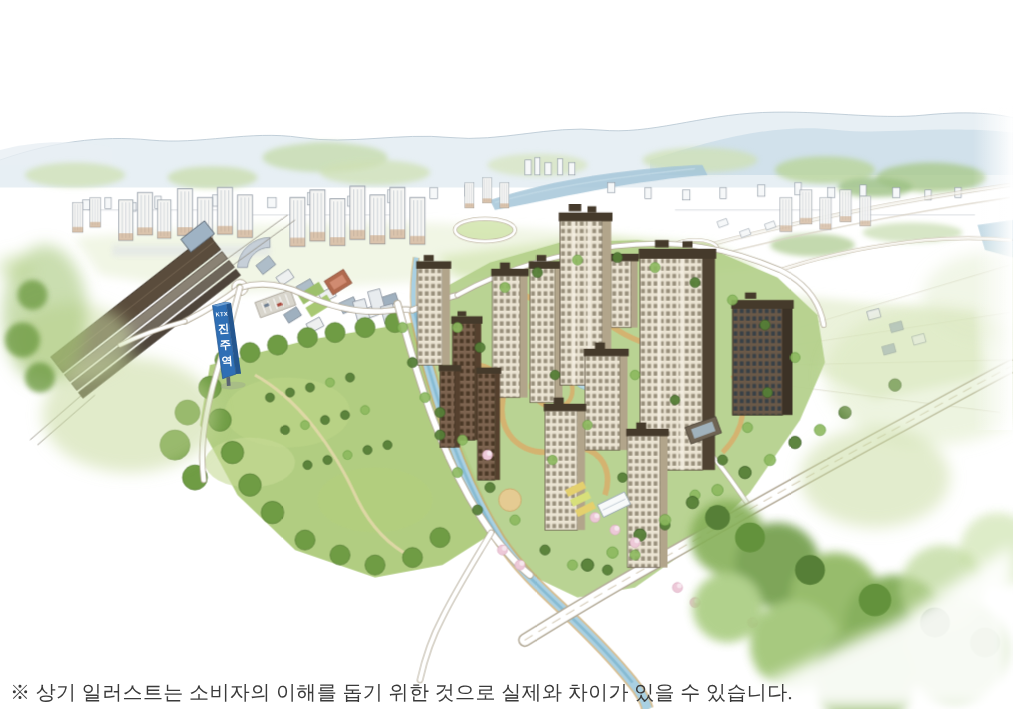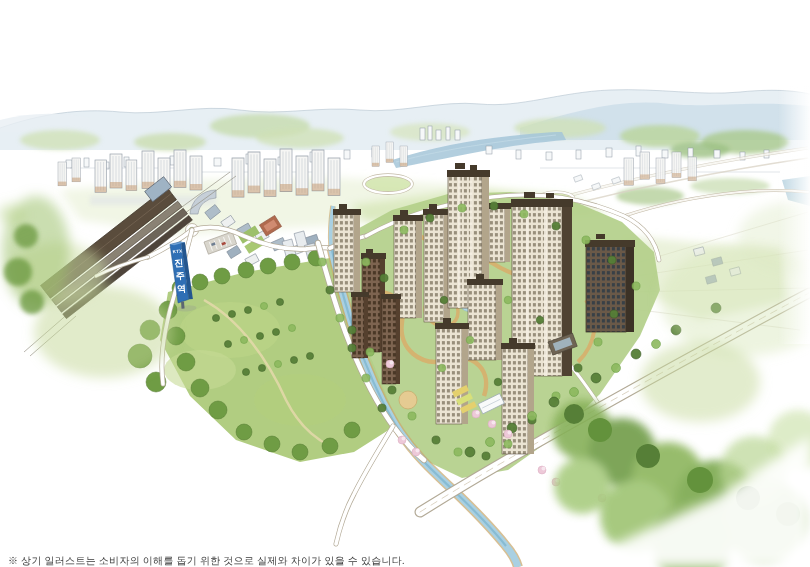--- a/index.html
+++ b/index.html
@@ -1,20 +1,20 @@
 <!DOCTYPE html>
 <html><head>
 <meta charset="utf-8">
 <style>
   html,body{margin:0;padding:0;background:#ffffff;}
   .stage{position:relative;width:810px;height:567px;background:#ffffff;overflow:hidden;
          font-family:"Liberation Sans",sans-serif;}
   .stage svg{position:absolute;left:0;top:0;}
   .caption{position:absolute;left:8px;top:544px;font-family:"Liberation Serif","DejaVu Serif",serif;
-           font-size:10px;color:#3a3a3a;letter-spacing:0.3px;white-space:nowrap;margin-top:10px;}
+           font-size:16px;color:#3a3a3a;letter-spacing:0.3px;white-space:nowrap;}
   .sign-txt{font-family:"Liberation Sans","DejaVu Sans",sans-serif;font-weight:bold;fill:#ffffff;}
 </style>
 </head>
 <body>
 
 <div class="stage">
 <svg width="810" height="567" viewBox="0 0 810 567">
   <defs>
     <pattern id="winC" width="5" height="6" patternUnits="userSpaceOnUse">
       <rect width="5" height="6" fill="#ebe4d3"></rect>

